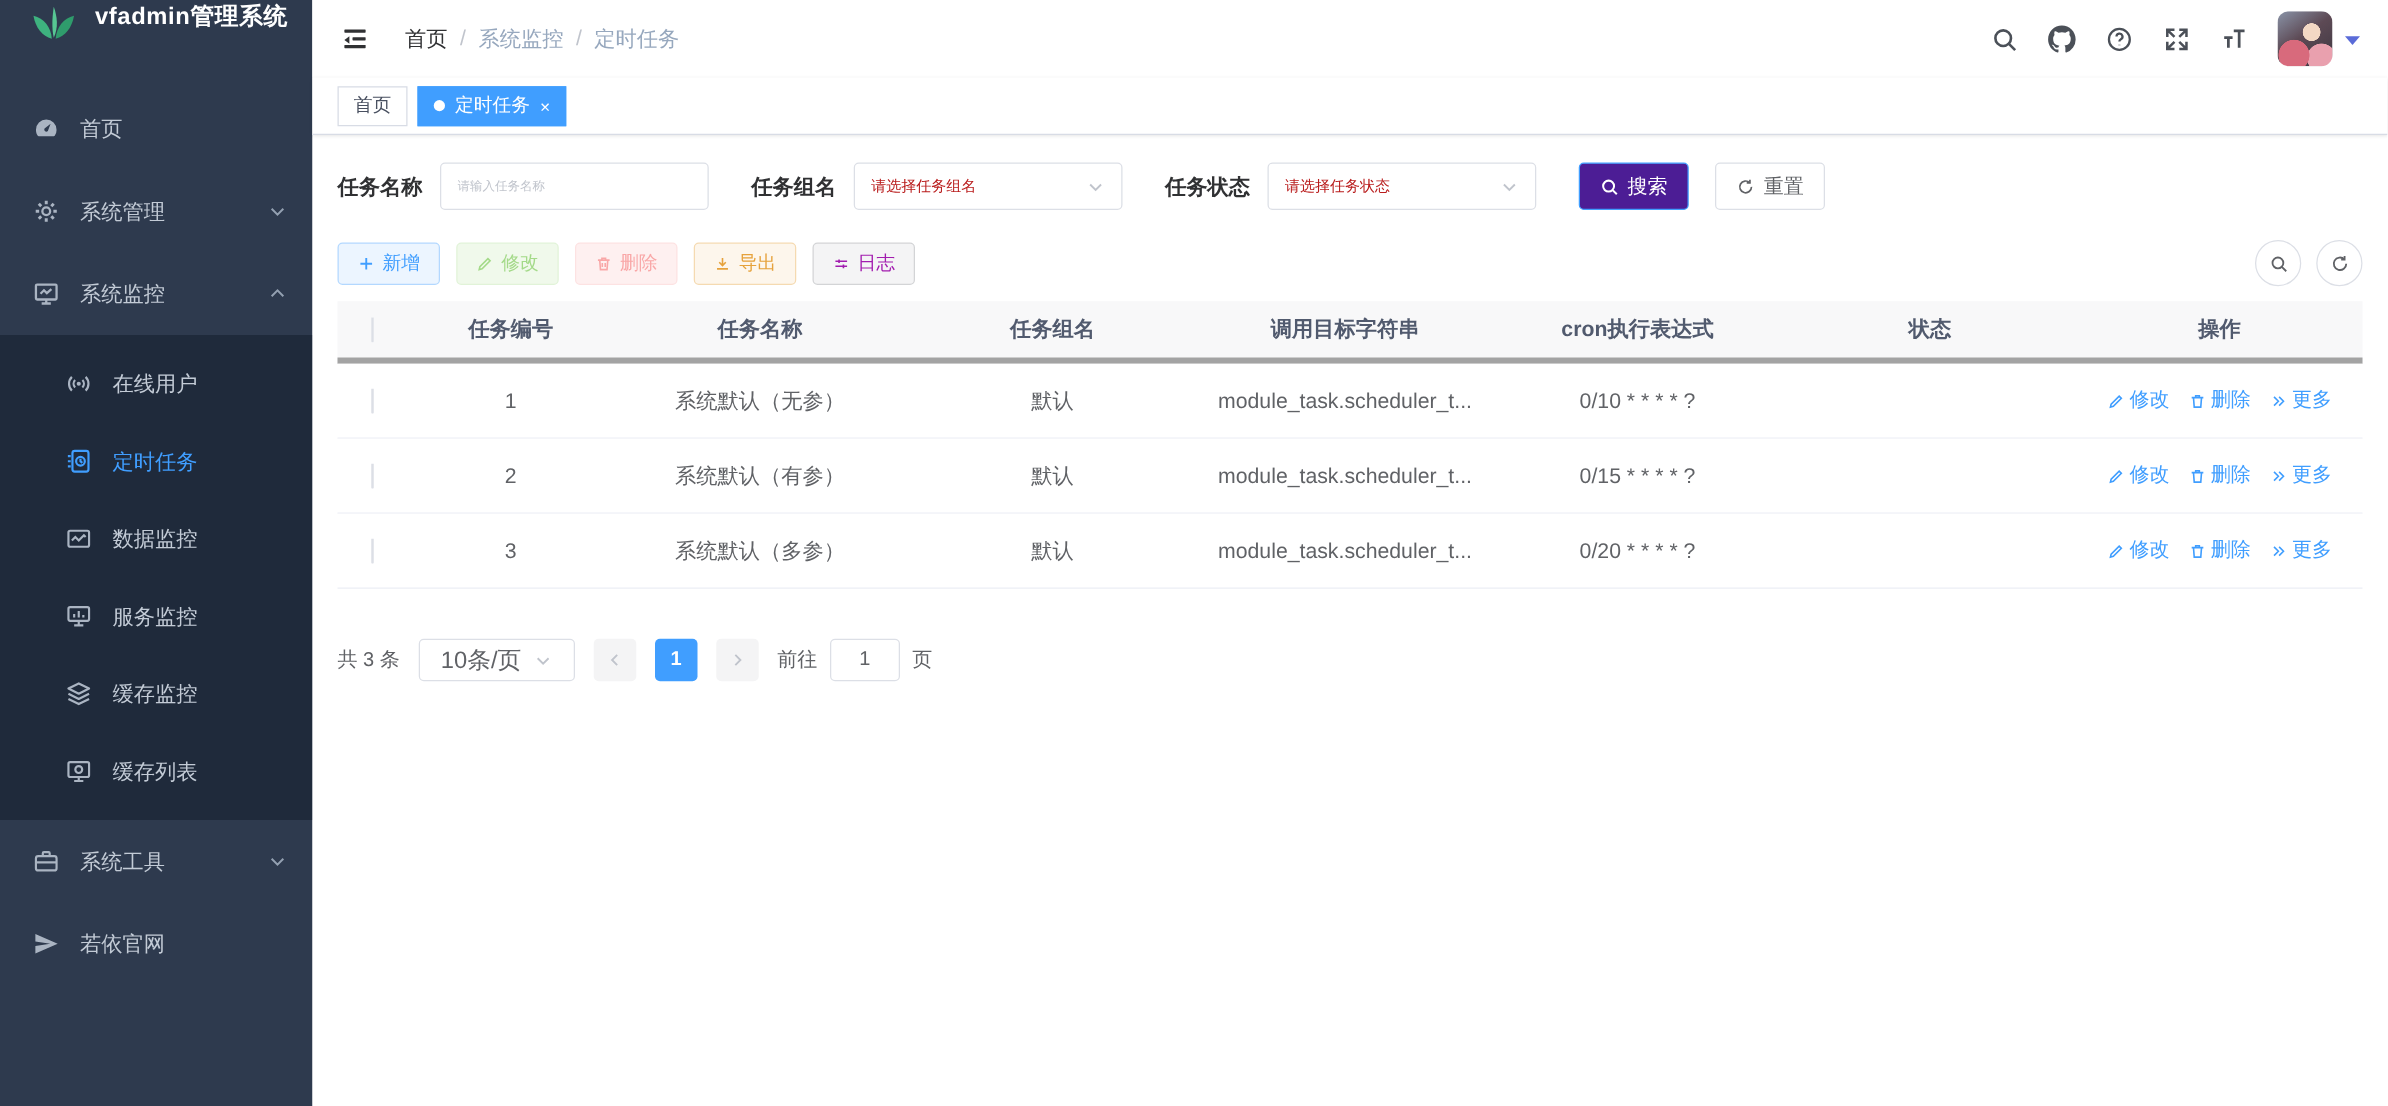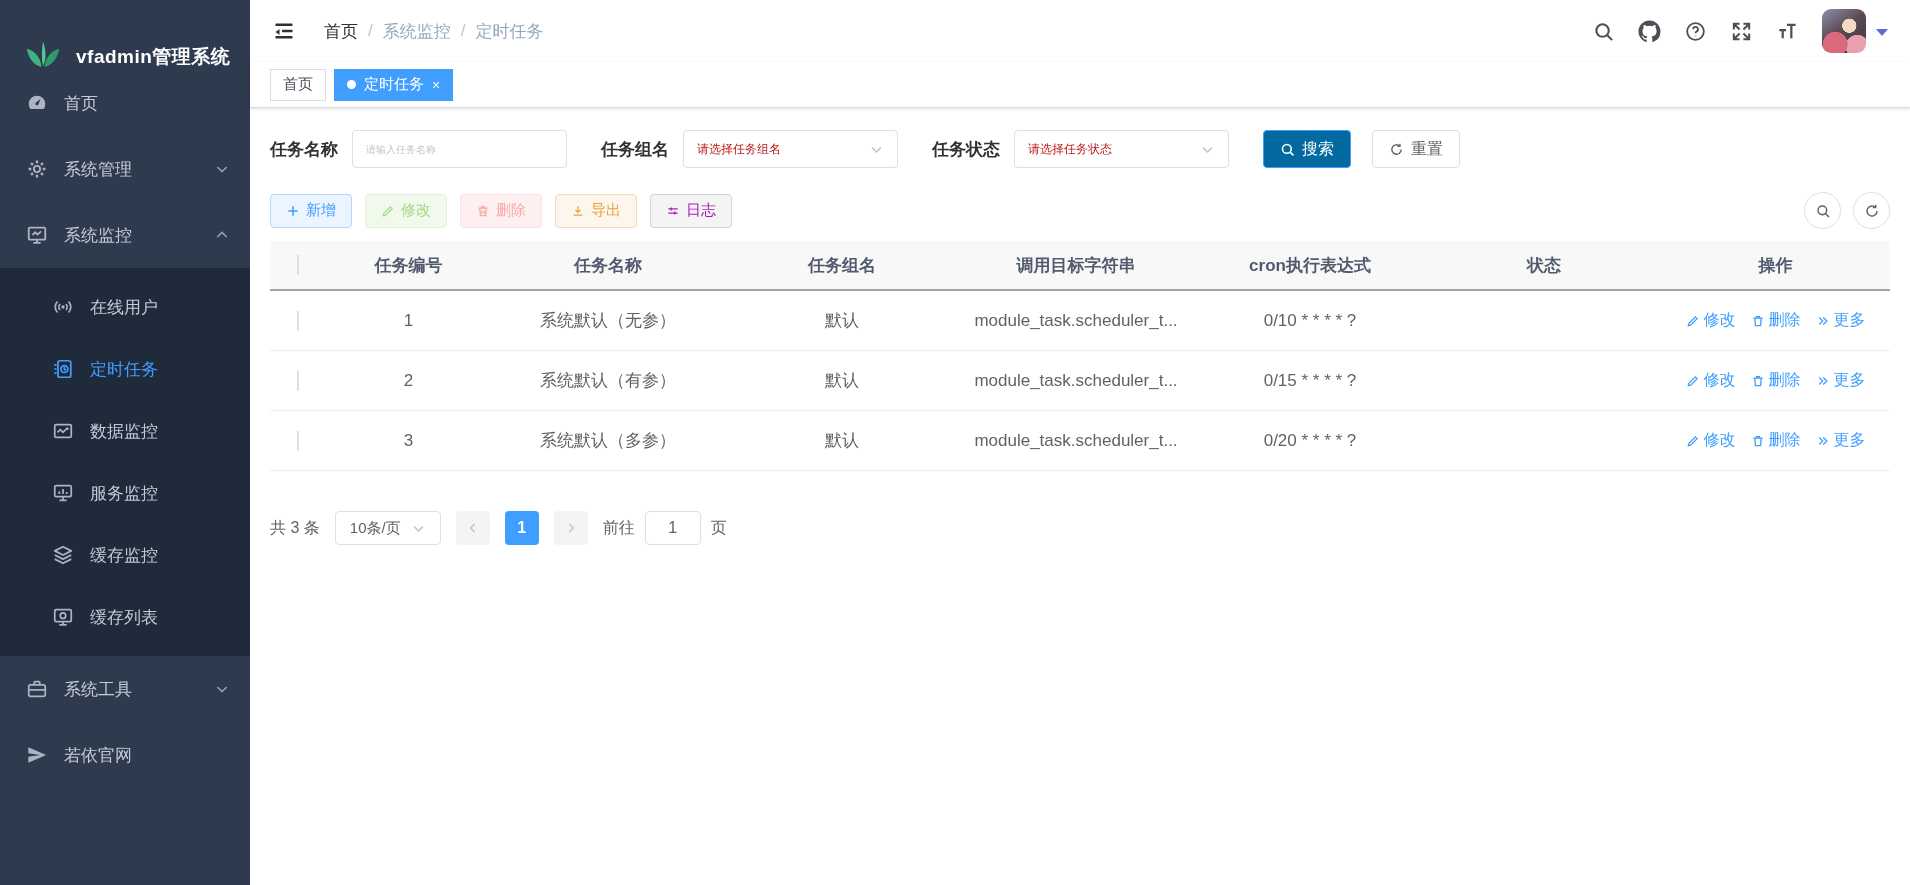--- a/index.html
+++ b/index.html
@@ -2,21 +2,21 @@
 <html><head>
 <meta charset="utf-8">
 <style>
   * { margin:0; padding:0; box-sizing:border-box; }
   html,body { width:1910px; height:885px; overflow:hidden; background:#fff;
     font-family:"Liberation Sans","DejaVu Sans",sans-serif; font-size:16px; color:#606266; }
   .app { position:relative; width:1910px; height:885px; display:flex; }
 
   
   .sidebar { width:250px; height:885px; background:#2e3a4e; flex:0 0 250px; overflow:hidden; }
-  .logo-row { height:70px; display:flex; align-items:flex-end; padding-left:24px; gap:14px; }
+  .logo-row { height:70px; display:flex; align-items:flex-start; padding-left:24px; gap:14px; }
   .logo-row svg { width:38px; height:34px; }
   .logo-title { color:#fff; font-size:19px; font-weight:bold; letter-spacing:.5px; }
   .menu-item { height:66px; display:flex; align-items:center; padding:0 20px 0 26px;
     color:#c3cbd6; font-size:17px; cursor:pointer; }
   .menu-item .mi-icon { width:22px; height:22px; margin-right:16px; color:#aab4c2; flex:0 0 22px; }
   .menu-item .mi-icon svg { width:22px; height:22px; display:block; }
   .menu-item .chev { margin-left:auto; color:#93a0b1; }
   .chev svg { width:16px; height:16px; display:block; }
   .submenu { background:#1f2a3b; padding:8px 0; }
   .submenu .menu-item { height:62px; padding-left:52px; }
@@ -64,21 +64,21 @@
     font-family:inherit; background:transparent; }
   .f-input input::placeholder { color:#c0c4cc; }
   .f-select { justify-content:space-between; cursor:pointer; }
   .f-select .ph { color:#b91c1c; font-size:12px; }
   .f-select .sel-chev { color:#c0c4cc; width:15px; height:15px; }
   .sel-chev svg { width:15px; height:15px; display:block; }
   .btn { height:38px; border-radius:4px; border:1px solid #dcdfe6; background:#fff;
     display:inline-flex; align-items:center; gap:7px; padding:0 16px; font-size:16px;
     color:#606266; cursor:pointer; font-family:inherit; }
   .btn svg { width:15px; height:15px; }
-  .btn-primary { background:#0369a1; border-color:#409eff; color:#fff; }
+  .btn-primary { background:#4c1d95; border-color:#409eff; color:#fff; }
   .btn-search { margin-right:21px; }
 
   
   .toolbar-row { display:flex; align-items:center; margin-bottom:12px; }
   .tbtn { height:34px; border-radius:4px; display:inline-flex; align-items:center; gap:6px;
     padding:0 15px; font-size:15px; margin-right:13px; cursor:pointer; border:1px solid; font-family:inherit; background:#fff; }
   .tbtn svg { width:14px; height:14px; }
   .tbtn-add    { background:#ecf5ff; border-color:#b3d8ff; color:#409eff; }
   .tbtn-edit   { background:#f0f9eb; border-color:#e1f3d8; color:#a4da89; }
   .tbtn-del    { background:#fef0f0; border-color:#fde2e2; color:#f9a7a7; }
@@ -86,36 +86,36 @@
   .tbtn-log    { background:#f4f4f5; border-color:#d3d4d6; color:#a21caf; }
   .toolbar-right { margin-left:auto; display:flex; gap:12px; }
   .circ-btn { width:37px; height:37px; border-radius:50%; border:1px solid #dcdfe6; background:#fff;
     display:flex; align-items:center; justify-content:center; color:#606266; cursor:pointer; }
   .circ-btn svg { width:16px; height:16px; }
 
   
   .tbl { width:100%; font-size:17px; }
   .tbl-row { display:grid; grid-template-columns:56px 165px 234px 234px 234px 234px 234px 1fr;
     align-items:center; border-bottom:1px solid #ebeef5; }
-  .tbl-head { background:#f8f8f9; height:50px; color:#515a6e; font-weight:bold; border-bottom:2px solid #a3a3a3; }
+  .tbl-head { background:#f8f8f9; height:50px; color:#515a6e; font-weight:bold; border-bottom:5px solid #a3a3a3; }
   .tbl-body-row { height:60px; background:#fff; color:#606266; }
   .cell { text-align:center; overflow:hidden; white-space:nowrap; }
   .cb { width:18px; height:18px; border:1px solid #dcdfe6; border-radius:4px; background:#fff;
     margin:0 auto; cursor:pointer; }
   .switch { width:46px; height:24px; border-radius:12px; background:#dcdfe6; position:relative;
     margin:0 auto; cursor:pointer; }
   .row-actions { display:flex; justify-content:center; gap:15px; }
   .link { color:#409eff; font-size:16px; display:inline-flex; align-items:center; gap:4px; cursor:pointer; }
   .link svg { width:14px; height:14px; }
 
   
   .pager-row { display:flex; align-items:center; margin-top:40px; gap:15px; color:#606266; }
   .pg-total { font-size:16px; }
-  .pg-size { width:106px; height:34px; border:1px solid #dcdfe6; border-radius:4px; display:flex;
-    align-items:center; justify-content:center; gap:10px; color:#606266; font-size:15px; cursor:pointer; }
+  .pg-size { width:125px; height:34px; border:1px solid #dcdfe6; border-radius:4px; display:flex;
+    align-items:center; justify-content:center; gap:10px; color:#606266; font-size:19px; cursor:pointer; }
   .pg-btn { min-width:34px; height:34px; border-radius:4px; background:#f4f4f5; color:#c0c4cc;
     display:flex; align-items:center; justify-content:center; cursor:pointer; }
   .pg-btn svg { width:14px; height:14px; }
   .pg-page { min-width:34px; height:34px; border-radius:4px; background:#409eff; color:#fff;
     display:flex; align-items:center; justify-content:center; font-weight:bold; font-size:16px; cursor:pointer; }
   .pg-goto { display:flex; align-items:center; gap:10px; font-size:16px; }
   .pg-goto input { width:56px; height:34px; border:1px solid #dcdfe6; border-radius:4px;
     text-align:center; font-size:16px; color:#606266; outline:none; font-family:inherit; }
 </style>
 </head>

